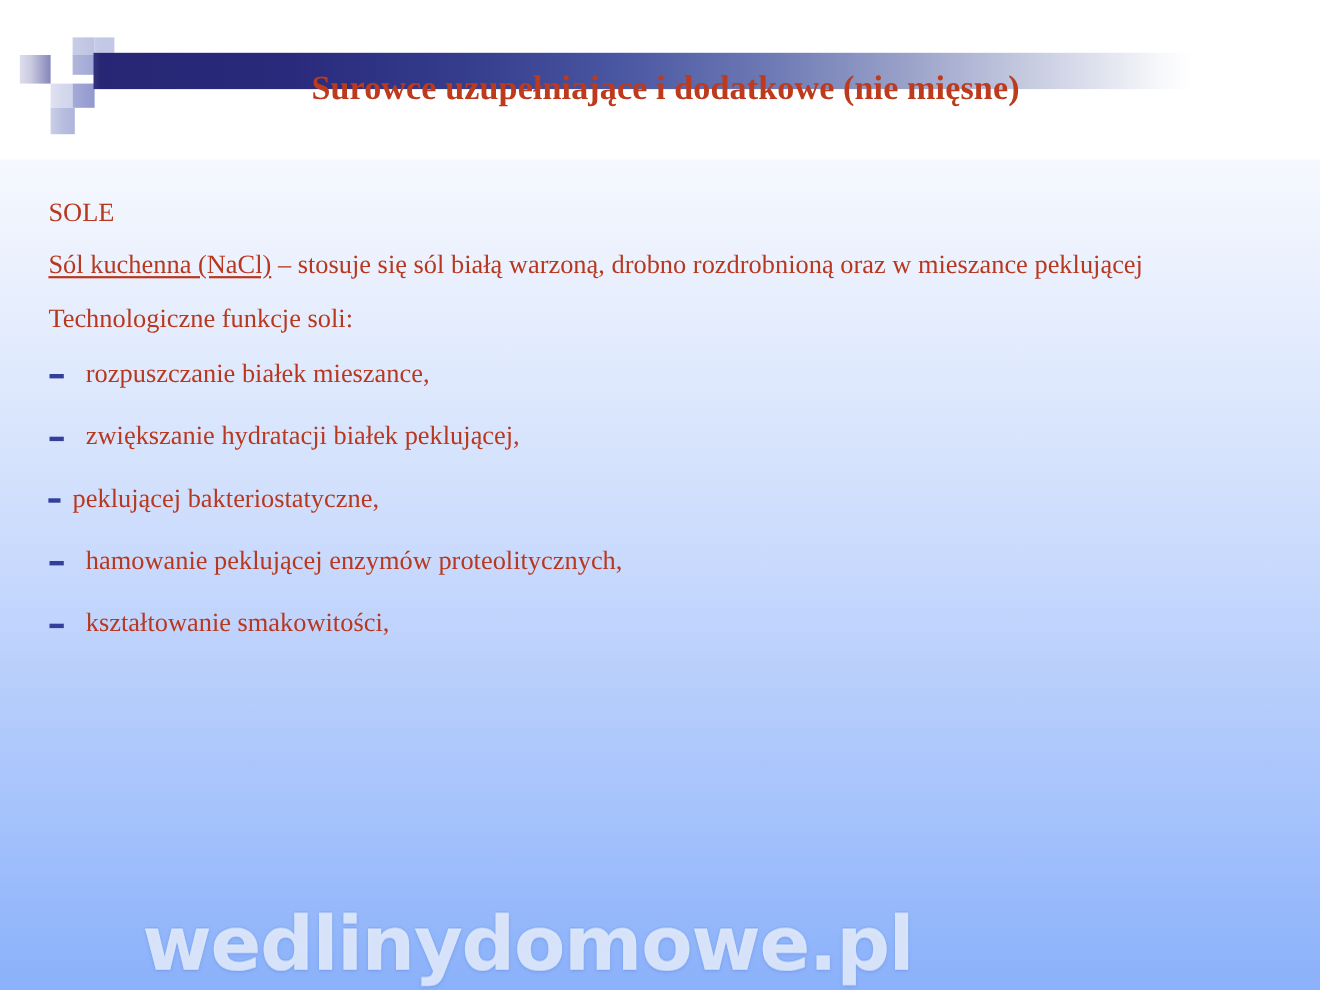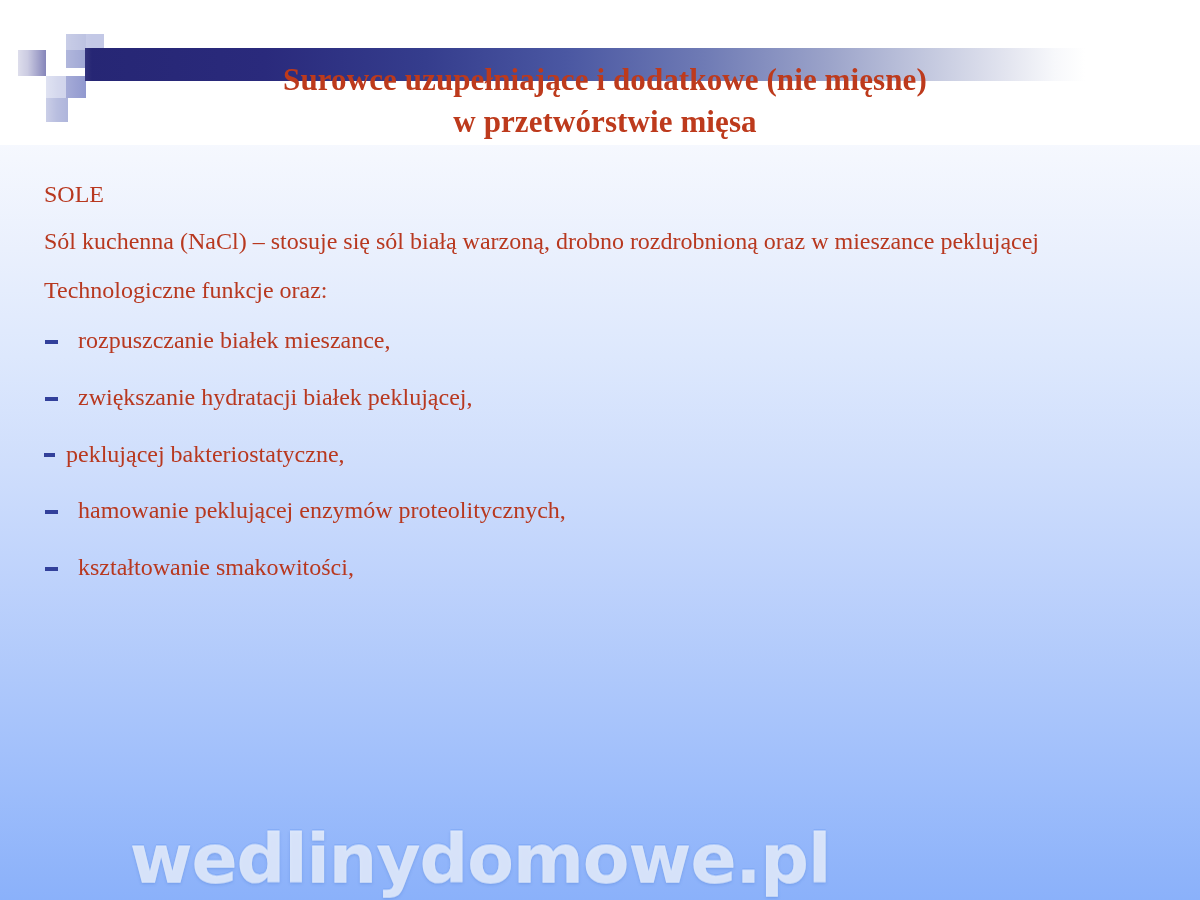--- a/index.html
+++ b/index.html
@@ -121,20 +121,21 @@
   }
 
   .para {
     margin: 0 0 19px 0;
     white-space: normal;
   }
   .para.tight {
     margin-bottom: 16px;
   }
   .underlined {
+    text-decoration: underline;
     text-underline-offset: 3px;
   }
 
   ul.bullets {
     list-style: none;
     margin: 0;
     padding: 0;
   }
   ul.bullets li {
     position: relative;
@@ -197,30 +198,29 @@
 
     <div class="sq" style="left:86px; top:1px; width:18px; height:14px; background:#c3c8e6;"></div>
 
     <div id="titlebar"></div>
 
     <div id="deco-fade-left"></div>
   </div>
 
   <div id="title">
     <span class="tline">Surowce uzupełniające i dodatkowe (nie mięsne)</span>
-    <span class="tline">w przetwórstwie mięsa</span>
   </div>
 
   <div id="body">
 
     <p class="para tight">SOLE</p>
 
     <p class="para"><span class="underlined">Sól kuchenna (NaCl)</span><span> – stosuje się sól białą warzoną, drobno rozdrobnioną oraz w mieszance peklującej</span></p>
 
-    <p class="para">Technologiczne funkcje oraz:</p>
+    <p class="para">Technologiczne funkcje soli:</p>
 
     <ul class="bullets">
       <li>
         <span class="dash"></span>
         <span>rozpuszczanie białek mieszance,</span>
       </li>
       <li>
         <span class="dash"></span>
         <span>zwiększanie hydratacji białek peklującej,</span>
       </li>

